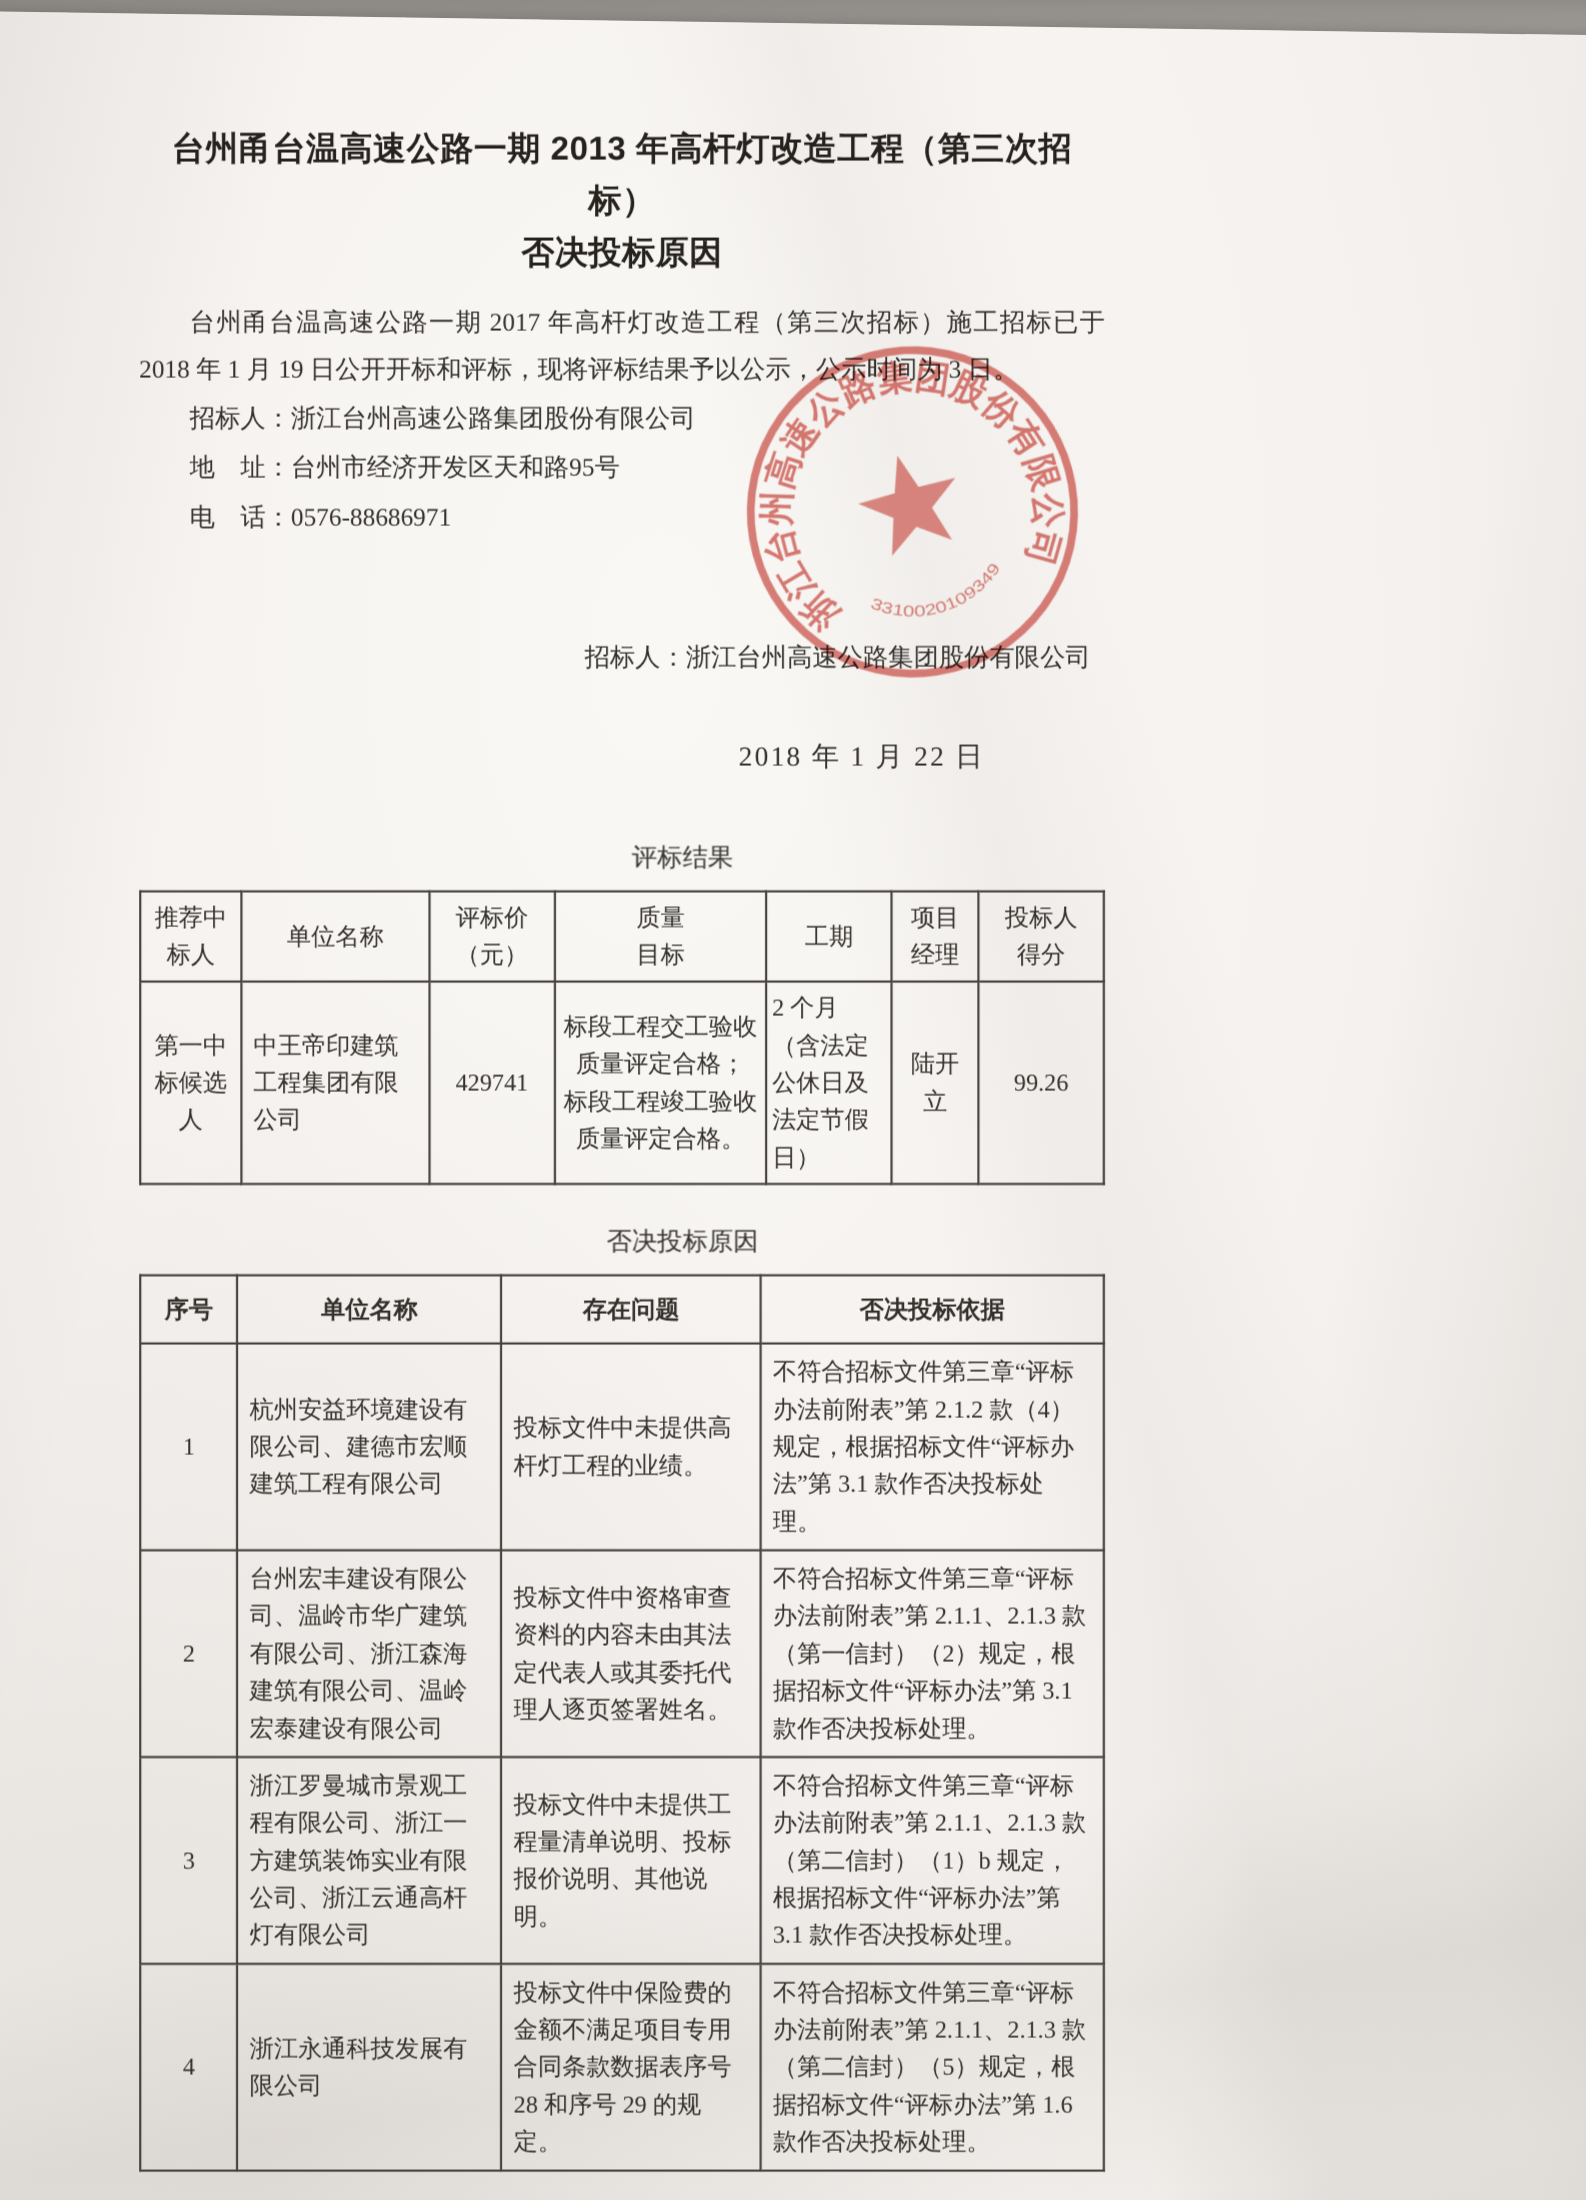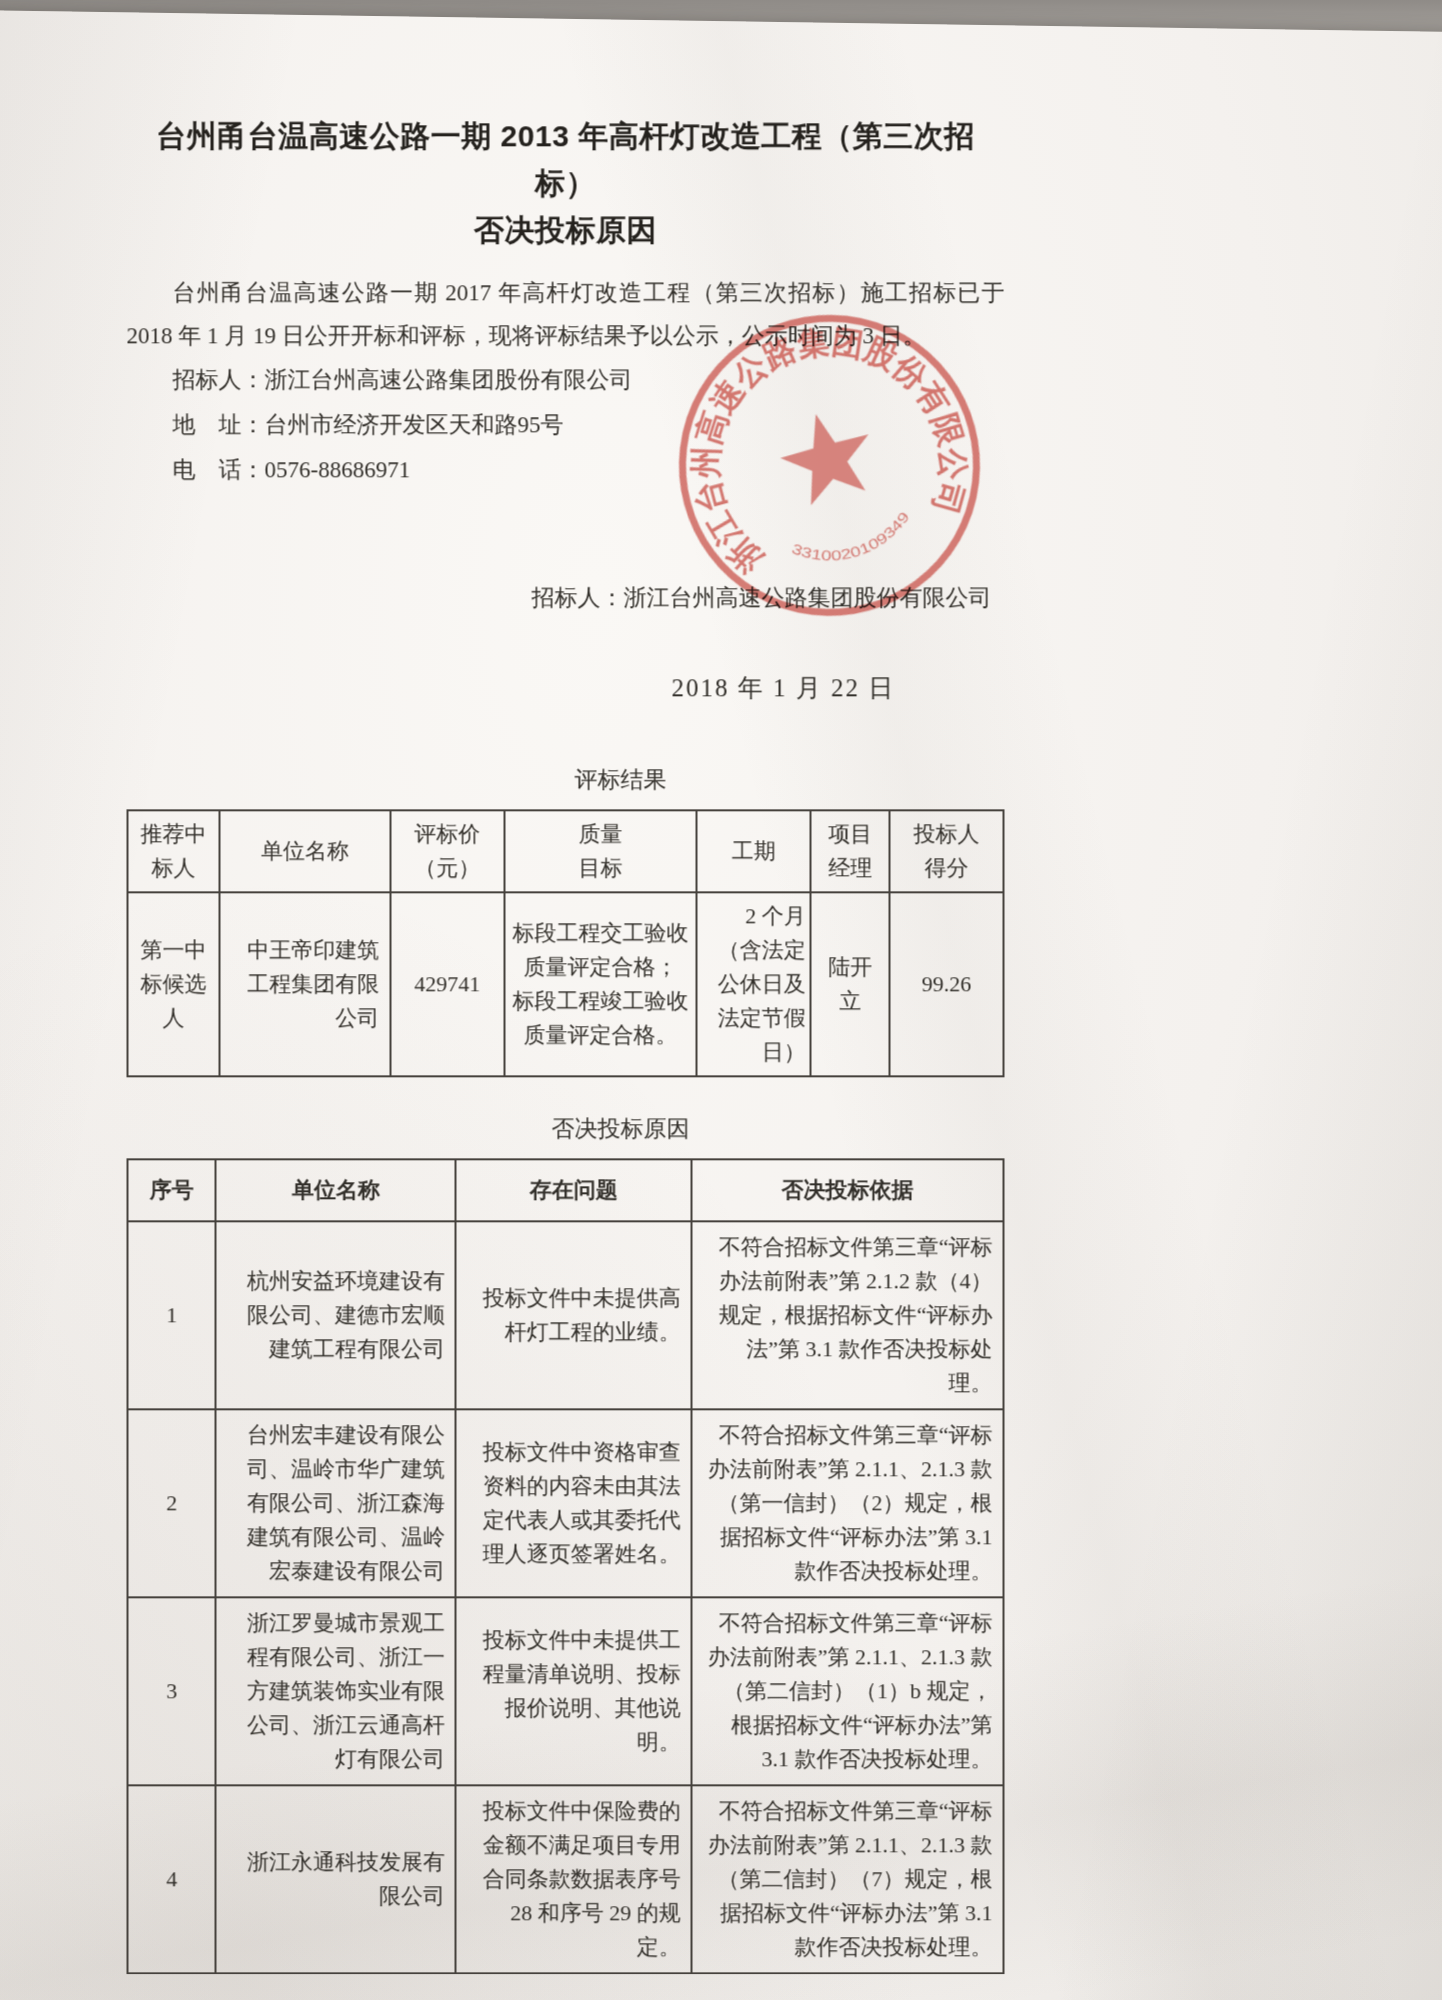--- a/index.html
+++ b/index.html
@@ -40,21 +40,21 @@
   .stamp {
     position:absolute; left:548px; top:198px; width:310px; height:310px;
     transform: rotate(-15deg);
     mix-blend-mode: multiply; opacity:0.88; z-index:2; pointer-events:none;
   }
 
   .section-heading { margin-top:60px; font-size:23px; text-align:center; transform:translateX(55px); color:#33302b; }
   .section-heading.second { margin-top:36px; }
 
   table { border-collapse:collapse; table-layout:fixed; width:878px; margin-top:14px; }
-  th, td { border:2px solid #45413c; font-size:22px; line-height:34px; color:#33302b; vertical-align:middle;text-align:right; }
+  th, td { border:2px solid #45413c; font-size:22px; line-height:34px; color:#33302b; vertical-align:middle; }
   th { font-weight:normal; text-align:center; white-space:pre-line; padding:6px 4px; }
   td { padding:6px 8px; }
   .c { text-align:center; }
   .pre { white-space:pre-line; }
   .t1 th { height:78px; }
   .t1 td { height:140px; }
   .t2 th { height:62px;font-weight:bold; }
   .pad-l { padding:8px 10px; }
 </style>
 </head>
@@ -169,19 +169,19 @@
       <tr style="height:168px;">
         <td class="c">3</td>
         <td class="pad-l">浙江罗曼城市景观工程有限公司、浙江一方建筑装饰实业有限公司、浙江云通高杆灯有限公司</td>
         <td class="pad-l">投标文件中未提供工程量清单说明、投标报价说明、其他说明。</td>
         <td class="pad-l">不符合招标文件第三章“评标办法前附表”第 2.1.1、2.1.3 款（第二信封）（1）b 规定，根据招标文件“评标办法”第 3.1 款作否决投标处理。</td>
       </tr>
       <tr style="height:172px;">
         <td class="c">4</td>
         <td class="pad-l">浙江永通科技发展有限公司</td>
         <td class="pad-l">投标文件中保险费的金额不满足项目专用合同条款数据表序号 28 和序号 29 的规定。</td>
-        <td class="pad-l">不符合招标文件第三章“评标办法前附表”第 2.1.1、2.1.3 款（第二信封）（7）规定，根据招标文件“评标办法”第 3.1 款作否决投标处理。</td>
+        <td class="pad-l">不符合招标文件第三章“评标办法前附表”第 2.1.1、2.1.3 款（第二信封）（5）规定，根据招标文件“评标办法”第 1.6 款作否决投标处理。</td>
       </tr>
     </tbody>
       </table>
 
   </div>
 </div>
 
 </body></html>

